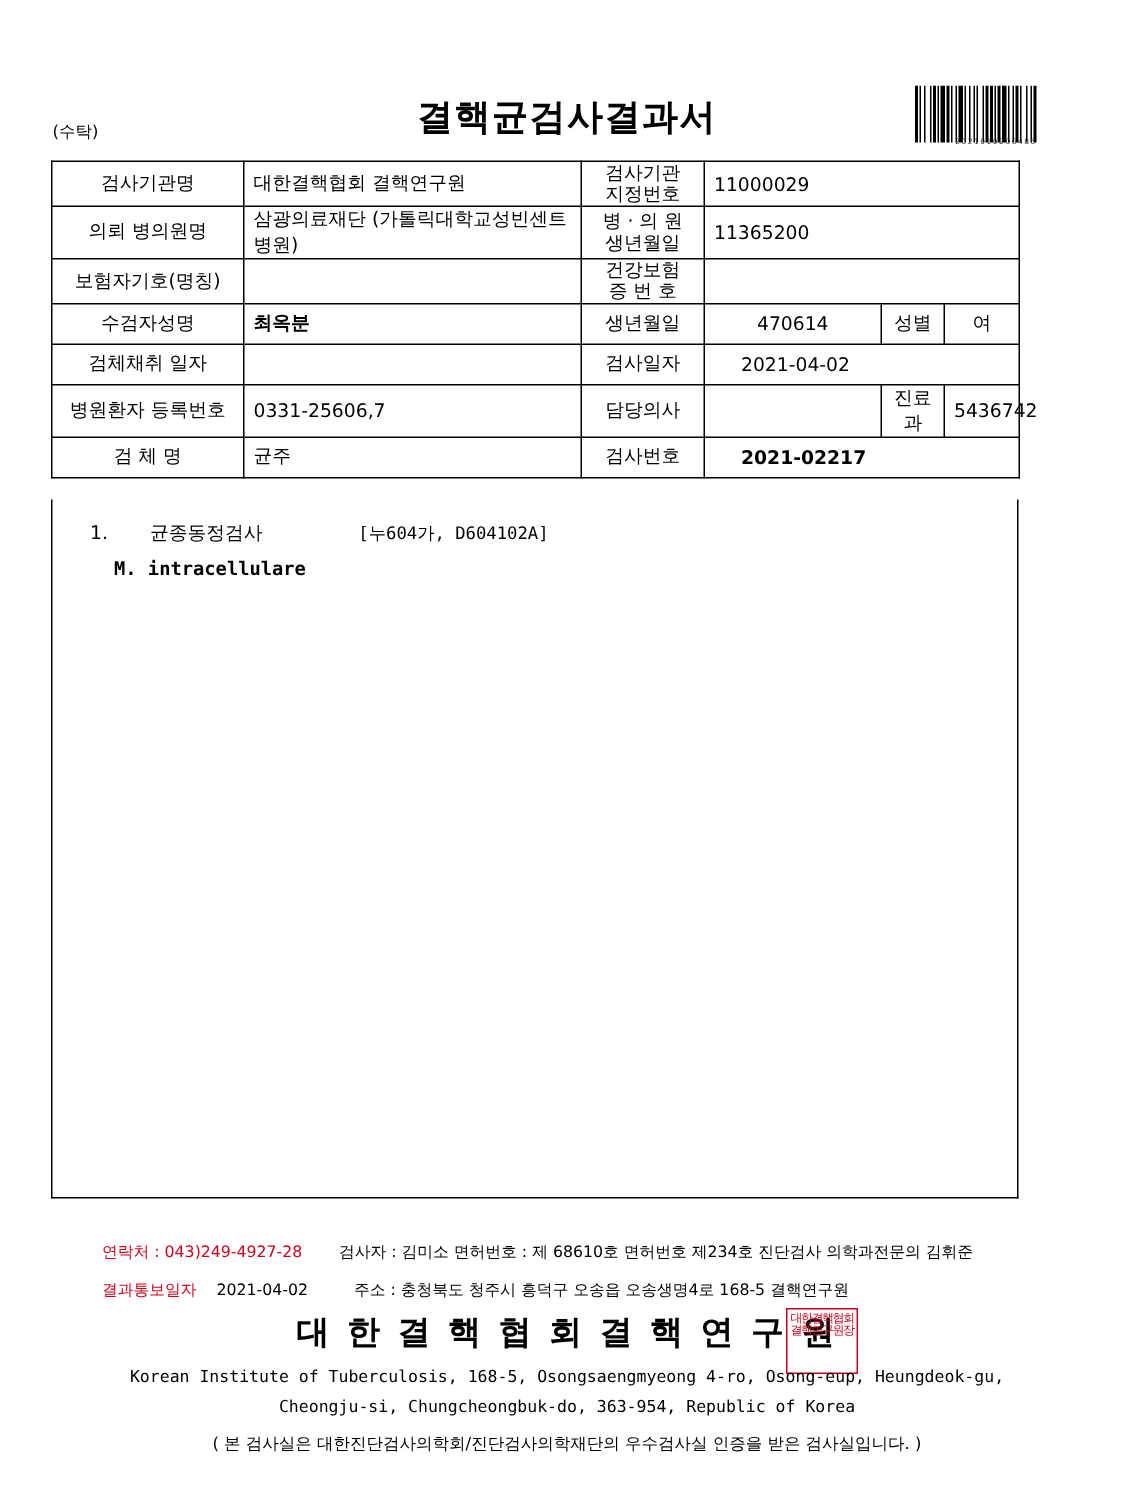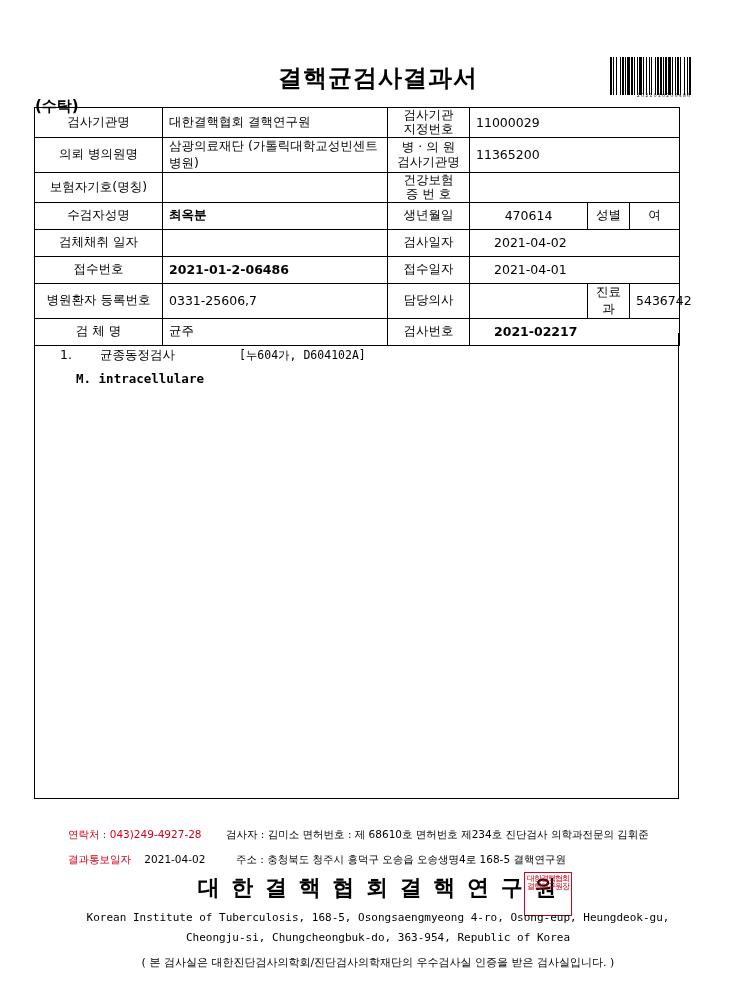--- a/index.html
+++ b/index.html
@@ -17,24 +17,23 @@
   }
   .page {
     position: relative;
     width: 756px;
     height: 1001px;
     box-sizing: border-box;
   }
   .entrust {
     position: absolute;
     left: 35px;
-    top: 97px;
-    font-size: 15px;
+    top: 80px;
+    font-size: 11px;
     font-family: "DejaVu Sans", sans-serif;
-    font-weight: bold;
   }
   .doc-title {
     position: absolute;
     left: 0;
     top: 62px;
     width: 756px;
     text-align: center;
     font-size: 24px;
     font-weight: bold;
     letter-spacing: 1px;
@@ -261,21 +260,21 @@
         <td class="lbl">검사기관명</td>
         <td>대한결핵협회 결핵연구원</td>
         <td class="small2"><span style="white-space:pre-line">검사기관
 지정번호</span></td>
         <td colspan="3">11000029</td>
       </tr>
       <tr>
         <td class="lbl">의뢰 병의원명</td>
         <td>삼광의료재단 (가톨릭대학교성빈센트병원)</td>
         <td class="small2"><span style="white-space:pre-line">병 · 의 원
-검사기관명</span></td>
+생년월일</span></td>
         <td colspan="3">11365200</td>
       </tr>
       <tr>
         <td class="lbl">보험자기호(명칭)</td>
         <td></td>
         <td class="small2"><span style="white-space:pre-line">건강보험
 증 번 호</span></td>
         <td colspan="3"></td>
       </tr>
       <tr>
@@ -284,26 +283,20 @@
         <td class="lbl">생년월일</td>
         <td class="center">470614</td>
         <td class="lbl">성별</td>
         <td class="center">여</td>
       </tr>
       <tr>
         <td class="lbl">검체채취 일자</td>
         <td></td>
         <td class="lbl">검사일자</td>
         <td colspan="3" class="center" style="text-align:left;padding-left:24px">2021-04-02</td>
-      </tr>
-      <tr>
-        <td class="lbl">접수번호</td>
-        <td class="val-bold">2021-01-2-06486</td>
-        <td class="lbl">접수일자</td>
-        <td colspan="3" style="padding-left:24px">2021-04-01</td>
       </tr>
       <tr>
         <td class="lbl">병원환자 등록번호</td>
         <td>0331-25606,7</td>
         <td class="lbl">담당의사</td>
         <td></td>
         <td class="lbl">진료과</td>
         <td class="center">5436742</td>
       </tr>
       <tr>

